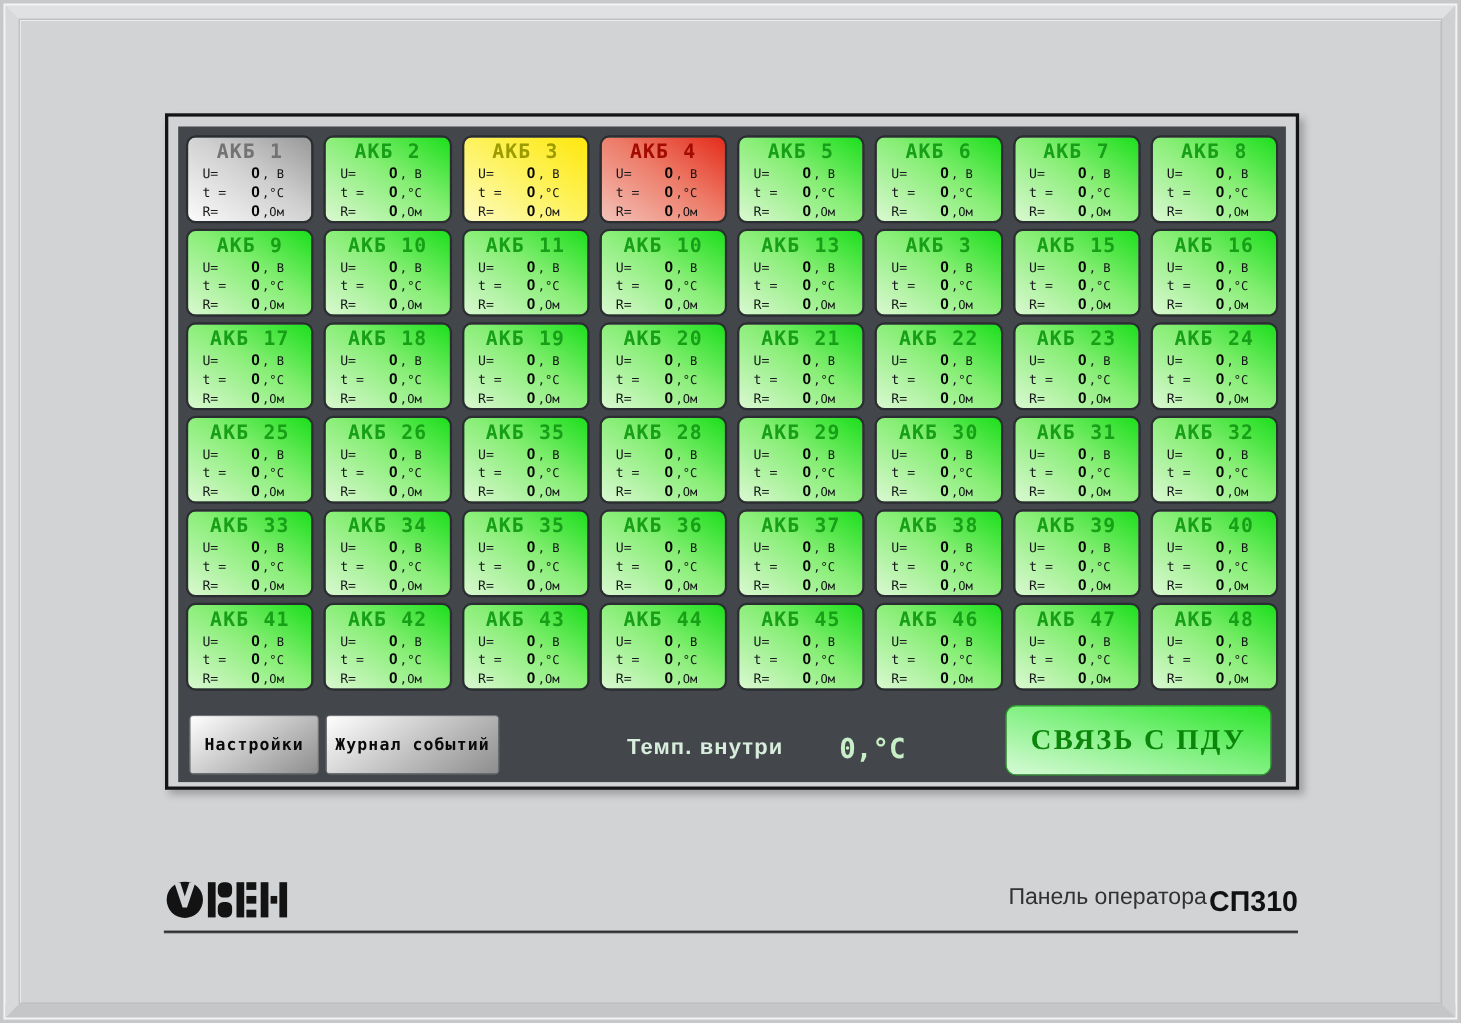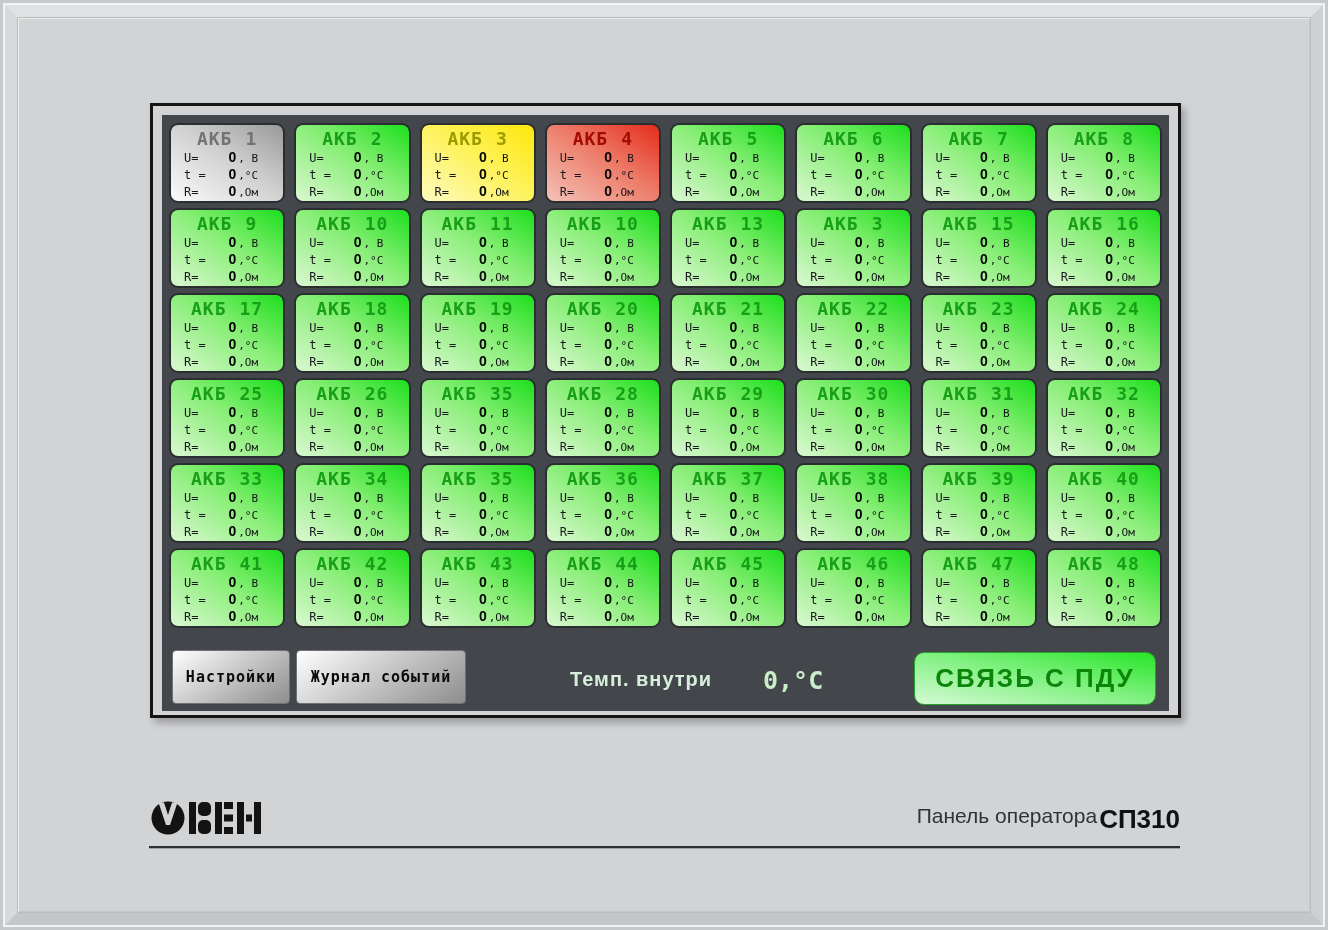--- a/index.html
+++ b/index.html
@@ -58,34 +58,34 @@
 
   
   .btn-gray {
     position:absolute; box-sizing:border-box; border-radius:4px;
     background:linear-gradient(145deg,#ffffff 0%,#cbcbcb 45%,#8d8d8d 100%);
     border:1px solid #6e7275; color:#0a0a0a; cursor:pointer;
     font-family:"DejaVu Sans Mono", monospace; font-weight:bold; font-size:15px;
     letter-spacing:1px; display:flex; align-items:center; justify-content:center;
   }
   .btn-settings { left:10px;  bottom:7px; width:118px; height:54px; }
-  .btn-journal  { left:134px; bottom:7px; width:170px; height:54px; }
+  .btn-journal  { left:134px; bottom:7px; width:158px; height:54px; }
   .temp-label {
     position:absolute; left:408px; bottom:20px; letter-spacing:1px;
     font:bold 20px "Liberation Sans", sans-serif; color:#d8eedd;
   }
   .temp-value {
     position:absolute; left:601px; bottom:16px;
     font:bold 25px "DejaVu Sans Mono", monospace; color:#c9efc9;
   }
   .btn-link {
-    position:absolute; left:752px; bottom:6px; width:242px; height:53px;
+    position:absolute; left:752px; bottom:6px; width:242px; height:64px;
     box-sizing:border-box; border-radius:10px; border:1px solid #2aa12a; cursor:pointer;
     background:linear-gradient(to right top,#d6fad6 0%,#7bf07b 55%,#27e527 100%);
-    color:#0b860b; font-family:Liberation Sans, sans-serif; font-weight:bold;
+    color:#0b860b; font-family:Liberation Serif, serif; font-weight:bold;
     font-size:26px; letter-spacing:2px;
     display:flex; align-items:center; justify-content:center;
   }
 
   
   .logo { position:absolute; left:151px; top:800px; }
   .model {
     position:absolute; right:148px; top:804px;
     display:flex; align-items:flex-start; gap:2px;
   }

